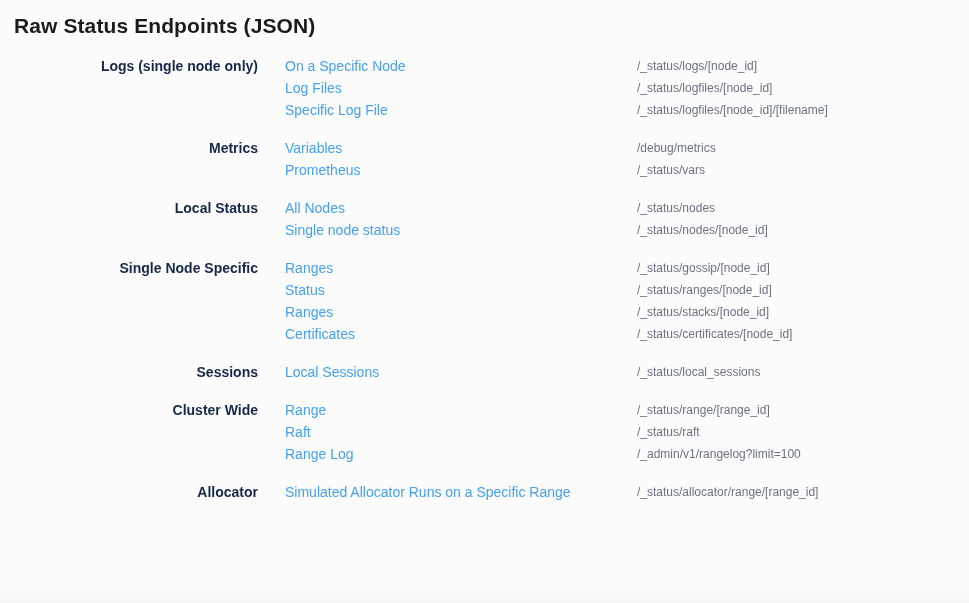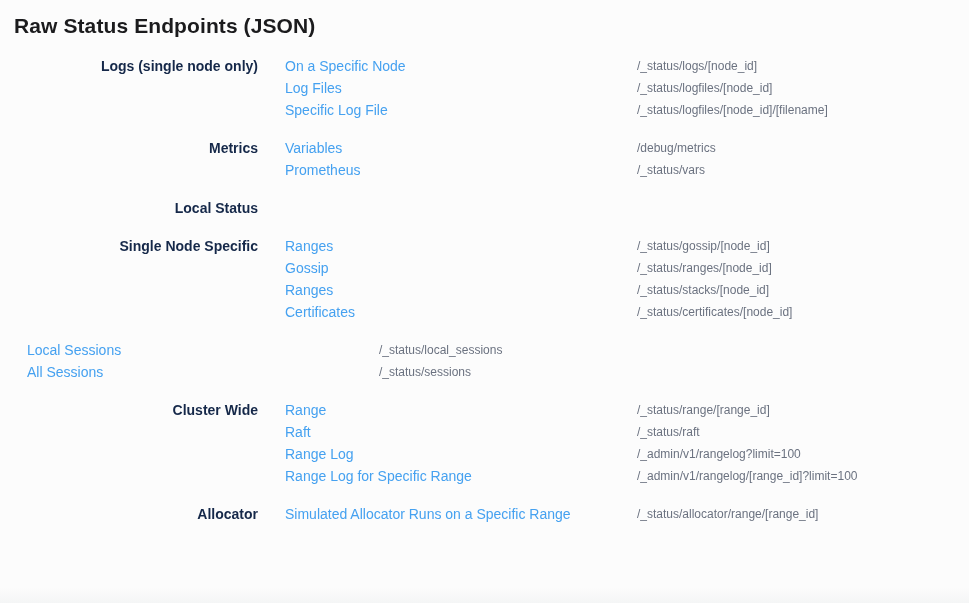--- a/index.html
+++ b/index.html
@@ -113,58 +113,66 @@
 
   <div class="entry-row">
     <a class="link">Prometheus</a>
     <div class="path">/_status/vars</div>
   </div>
 </div>
   </div>
 
   <div class="group">
     <div class="category">Local Status</div>
+    <div class="entries">
+  <div class="entry-row">
+    <a class="link">All Nodes</a>
+    <div class="path">/_status/nodes</div>
+  </div>
+
+  <div class="entry-row">
+    <a class="link">Single node status</a>
+    <div class="path">/_status/nodes/[node_id]</div>
+  </div>
+</div>
   </div>
 
   <div class="group">
     <div class="category">Single Node Specific</div>
     <div class="entries">
   <div class="entry-row">
     <a class="link">Ranges</a>
     <div class="path">/_status/gossip/[node_id]</div>
   </div>
 
   <div class="entry-row">
-    <a class="link">Gossip</a>
+    <a class="link">Status</a>
     <div class="path">/_status/ranges/[node_id]</div>
   </div>
 
   <div class="entry-row">
     <a class="link">Ranges</a>
     <div class="path">/_status/stacks/[node_id]</div>
   </div>
 
   <div class="entry-row">
     <a class="link">Certificates</a>
     <div class="path">/_status/certificates/[node_id]</div>
   </div>
 </div>
   </div>
 
   <div class="group">
+    <div class="category">Sessions</div>
     <div class="entries">
   <div class="entry-row">
     <a class="link">Local Sessions</a>
     <div class="path">/_status/local_sessions</div>
   </div>
 
-  <div class="entry-row">
-    <a class="link">All Sessions</a>
-    <div class="path">/_status/sessions</div>
-  </div>
 </div>
   </div>
 
   <div class="group">
     <div class="category">Cluster Wide</div>
     <div class="entries">
   <div class="entry-row">
     <a class="link">Range</a>
     <div class="path">/_status/range/[range_id]</div>
   </div>
@@ -172,24 +180,20 @@
   <div class="entry-row">
     <a class="link">Raft</a>
     <div class="path">/_status/raft</div>
   </div>
 
   <div class="entry-row">
     <a class="link">Range Log</a>
     <div class="path">/_admin/v1/rangelog?limit=100</div>
   </div>
 
-  <div class="entry-row">
-    <a class="link">Range Log for Specific Range</a>
-    <div class="path">/_admin/v1/rangelog/[range_id]?limit=100</div>
-  </div>
 </div>
   </div>
 
   <div class="group">
     <div class="category">Allocator</div>
     <div class="entries">
 
   <div class="entry-row">
     <a class="link">Simulated Allocator Runs on a Specific Range</a>
     <div class="path">/_status/allocator/range/[range_id]</div>

